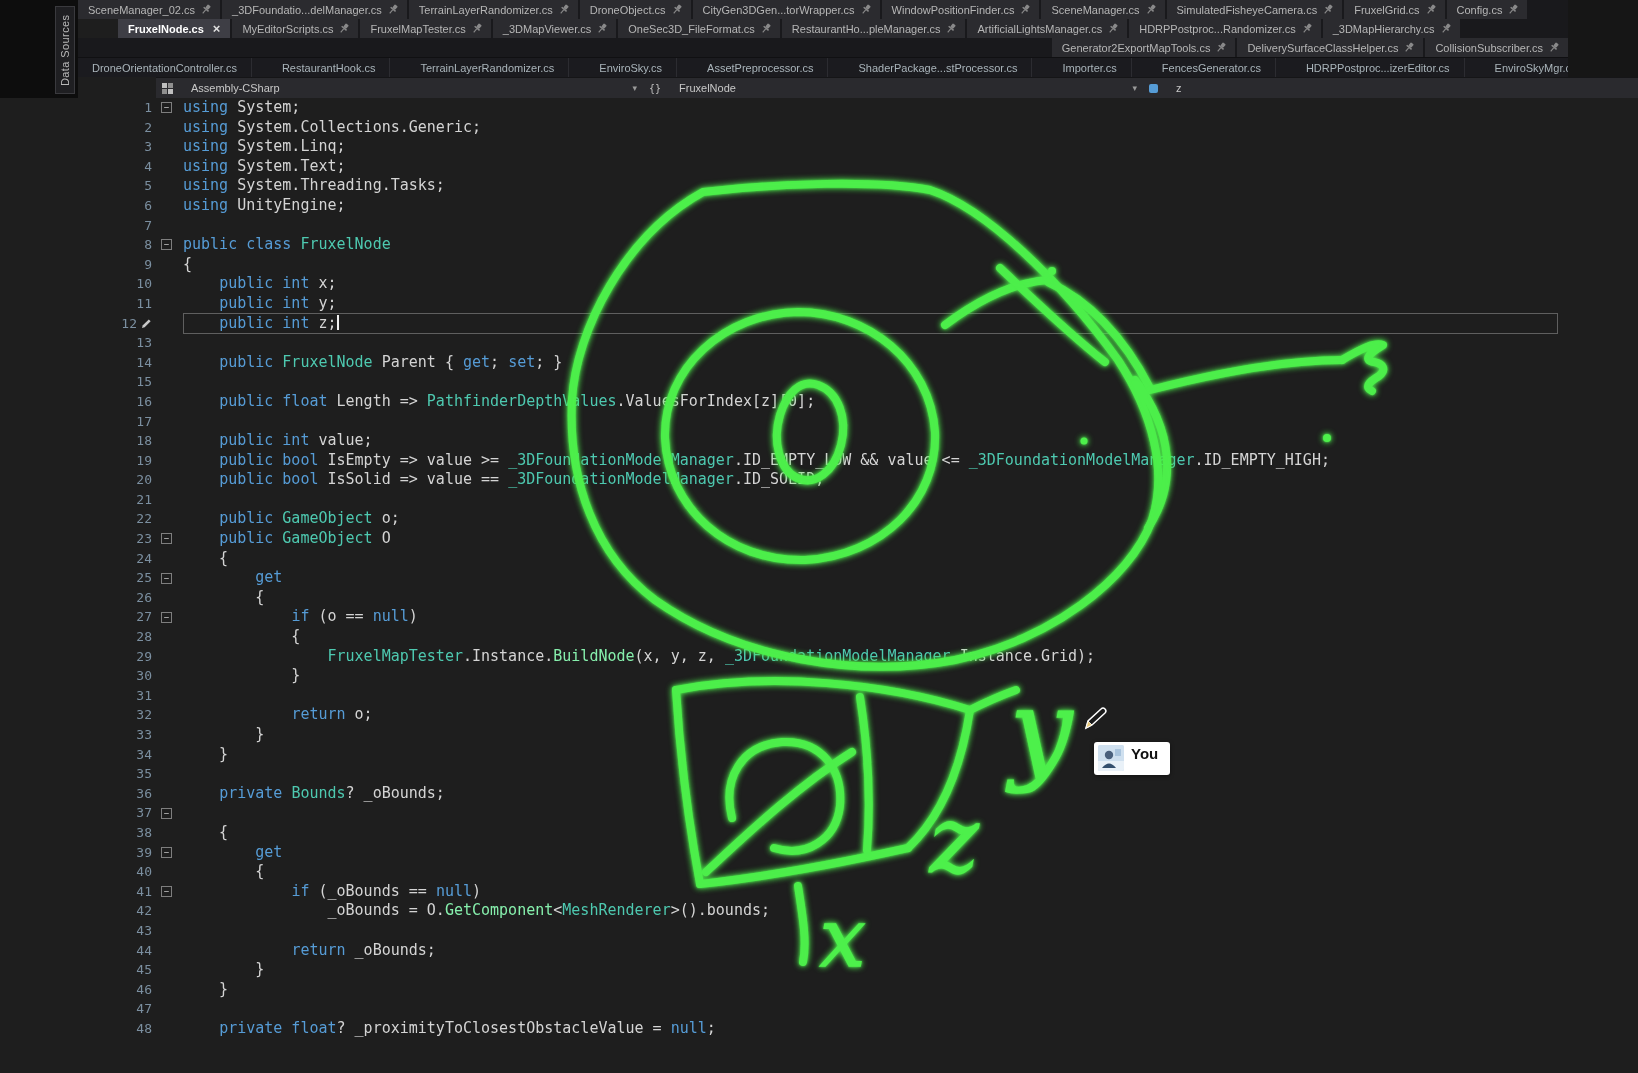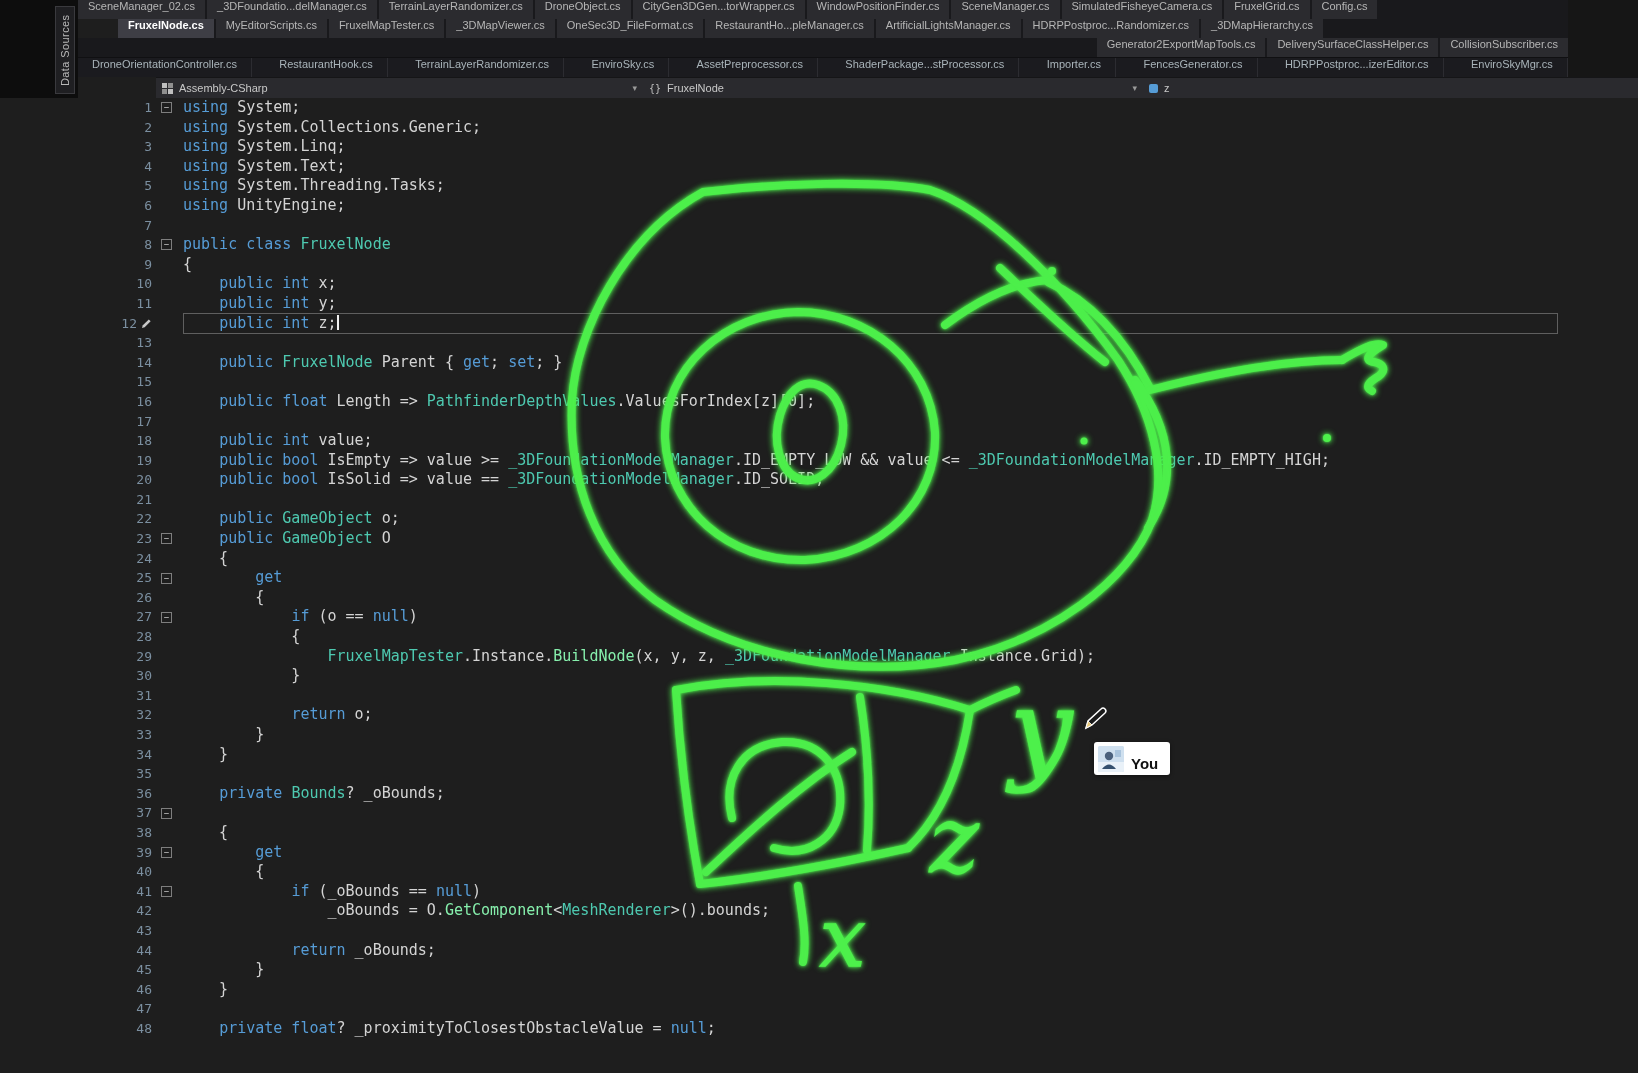--- a/index.html
+++ b/index.html
@@ -20,37 +20,37 @@
     font-size:11px; letter-spacing:.4px;
   }
   .corner-right { position:absolute; left:1568px; top:0; width:70px; height:98px; background:#161616; }
 
   
   .tabs-stack { position:absolute; left:78px; top:0; width:1490px; }
   .tab-row { display:flex; align-items:stretch; gap:2px; background:#19191c; overflow:hidden; }
   .tab-row-1 { height:19px; }
   .tab-row-2 { height:19px;margin-left:40px; }
   .tab-row-3 { height:19px;justify-content:flex-end; }
-  .tab-row-4 { height:20px; background:#1b1b1f; gap:2px; border-top:1px solid #101012;justify-content:space-between; }
+  .tab-row-4 { height:20px; background:#1b1b1f; gap:16px; border-top:1px solid #101012; }
   .tab {
     display:flex; align-items:center; gap:7px; padding:0 10px;
-    background:#2b2b2f; color:#b6b6b6; font-size:11px; white-space:nowrap; cursor:default;flex-direction:column;
+    background:#2b2b2f; color:#b6b6b6; font-size:11px; white-space:nowrap; cursor:default;
   }
   .tab-row-4 .tab { background:transparent; border-right:1px solid #2c2c31; color:#a9b4ba; padding:0 14px; }
   .tab.active { background:#3e3e45; color:#ffffff; font-weight:bold; }
   .tab-close { color:#e0e0e0; font-size:13px; line-height:1; padding-left:2px; }
   .tab-pin { display:inline-flex; transform:rotate(40deg); opacity:.85; }
 
   
   .breadcrumb {
     position:absolute; left:78px; top:77px; width:1490px; height:21px;
     background:#2a2a2e; border-top:1px solid #151517;
     display:flex; align-items:center; color:#c8c8c8; font-size:11px;
   }
-  .bc-group { display:flex; align-items:center; gap:6px; height:100%; padding:0 6px; }
+  .bc-group { display:flex; align-items:center; gap:18px; height:100%; padding:0 6px; }
   .bc-1 { width:487px; }
   .bc-2 { width:500px; }
   .bc-arrow { margin-left:auto; color:#9a9a9a; font-size:9px; }
   .bc-icon { display:inline-flex; align-items:center; }
   .bc-braces { color:#bdbdbd; font-size:10px; font-family:"DejaVu Sans Mono",monospace; }
   .bc-member-icon { width:9px; height:9px; background:#569cd6; border-radius:2px; display:inline-block; }
 
   
   .editor {
     position:absolute; left:0; top:98px; right:0; bottom:0;
@@ -79,21 +79,21 @@
   .caret { display:inline-block; width:2px; height:15px; background:#f0f0f0; transform:translateY(2px); }
   .edit-marker { display:inline-flex; }
 
   
   .annotation-layer { position:absolute; inset:0; pointer-events:none; }
   .draw { position:absolute; left:0; top:0; filter:drop-shadow(0 0 3px rgba(77,240,75,.7)) drop-shadow(0 0 1px rgba(77,240,75,.9)); }
   .letters text { font-family:"DejaVu Serif", serif; font-style:italic; fill:#4df04b; stroke:#4df04b; stroke-width:1.5; }
   .you-badge {
     position:absolute; left:1094px; top:742px; height:33px;
     background:#ffffff; border-radius:3px; box-shadow:0 1px 4px rgba(0,0,0,.45);
-    display:flex; align-items:flex-end; gap:7px; padding:3px 12px 3px 4px;
+    display:flex; align-items:flex-start; gap:7px; padding:3px 12px 3px 4px;
   }
   .you-avatar { width:26px; height:26px; border-radius:2px; overflow:hidden; display:inline-flex; background:#d9e6f2; }
   .you-label { font-weight:bold; font-size:15px; color:#111; }
   .pencil-cursor { position:absolute; left:1082px; top:704px; }
 </style>
 </head>
 <body>
 
 <div class="corner-left">
   <div class="vert-tab">

